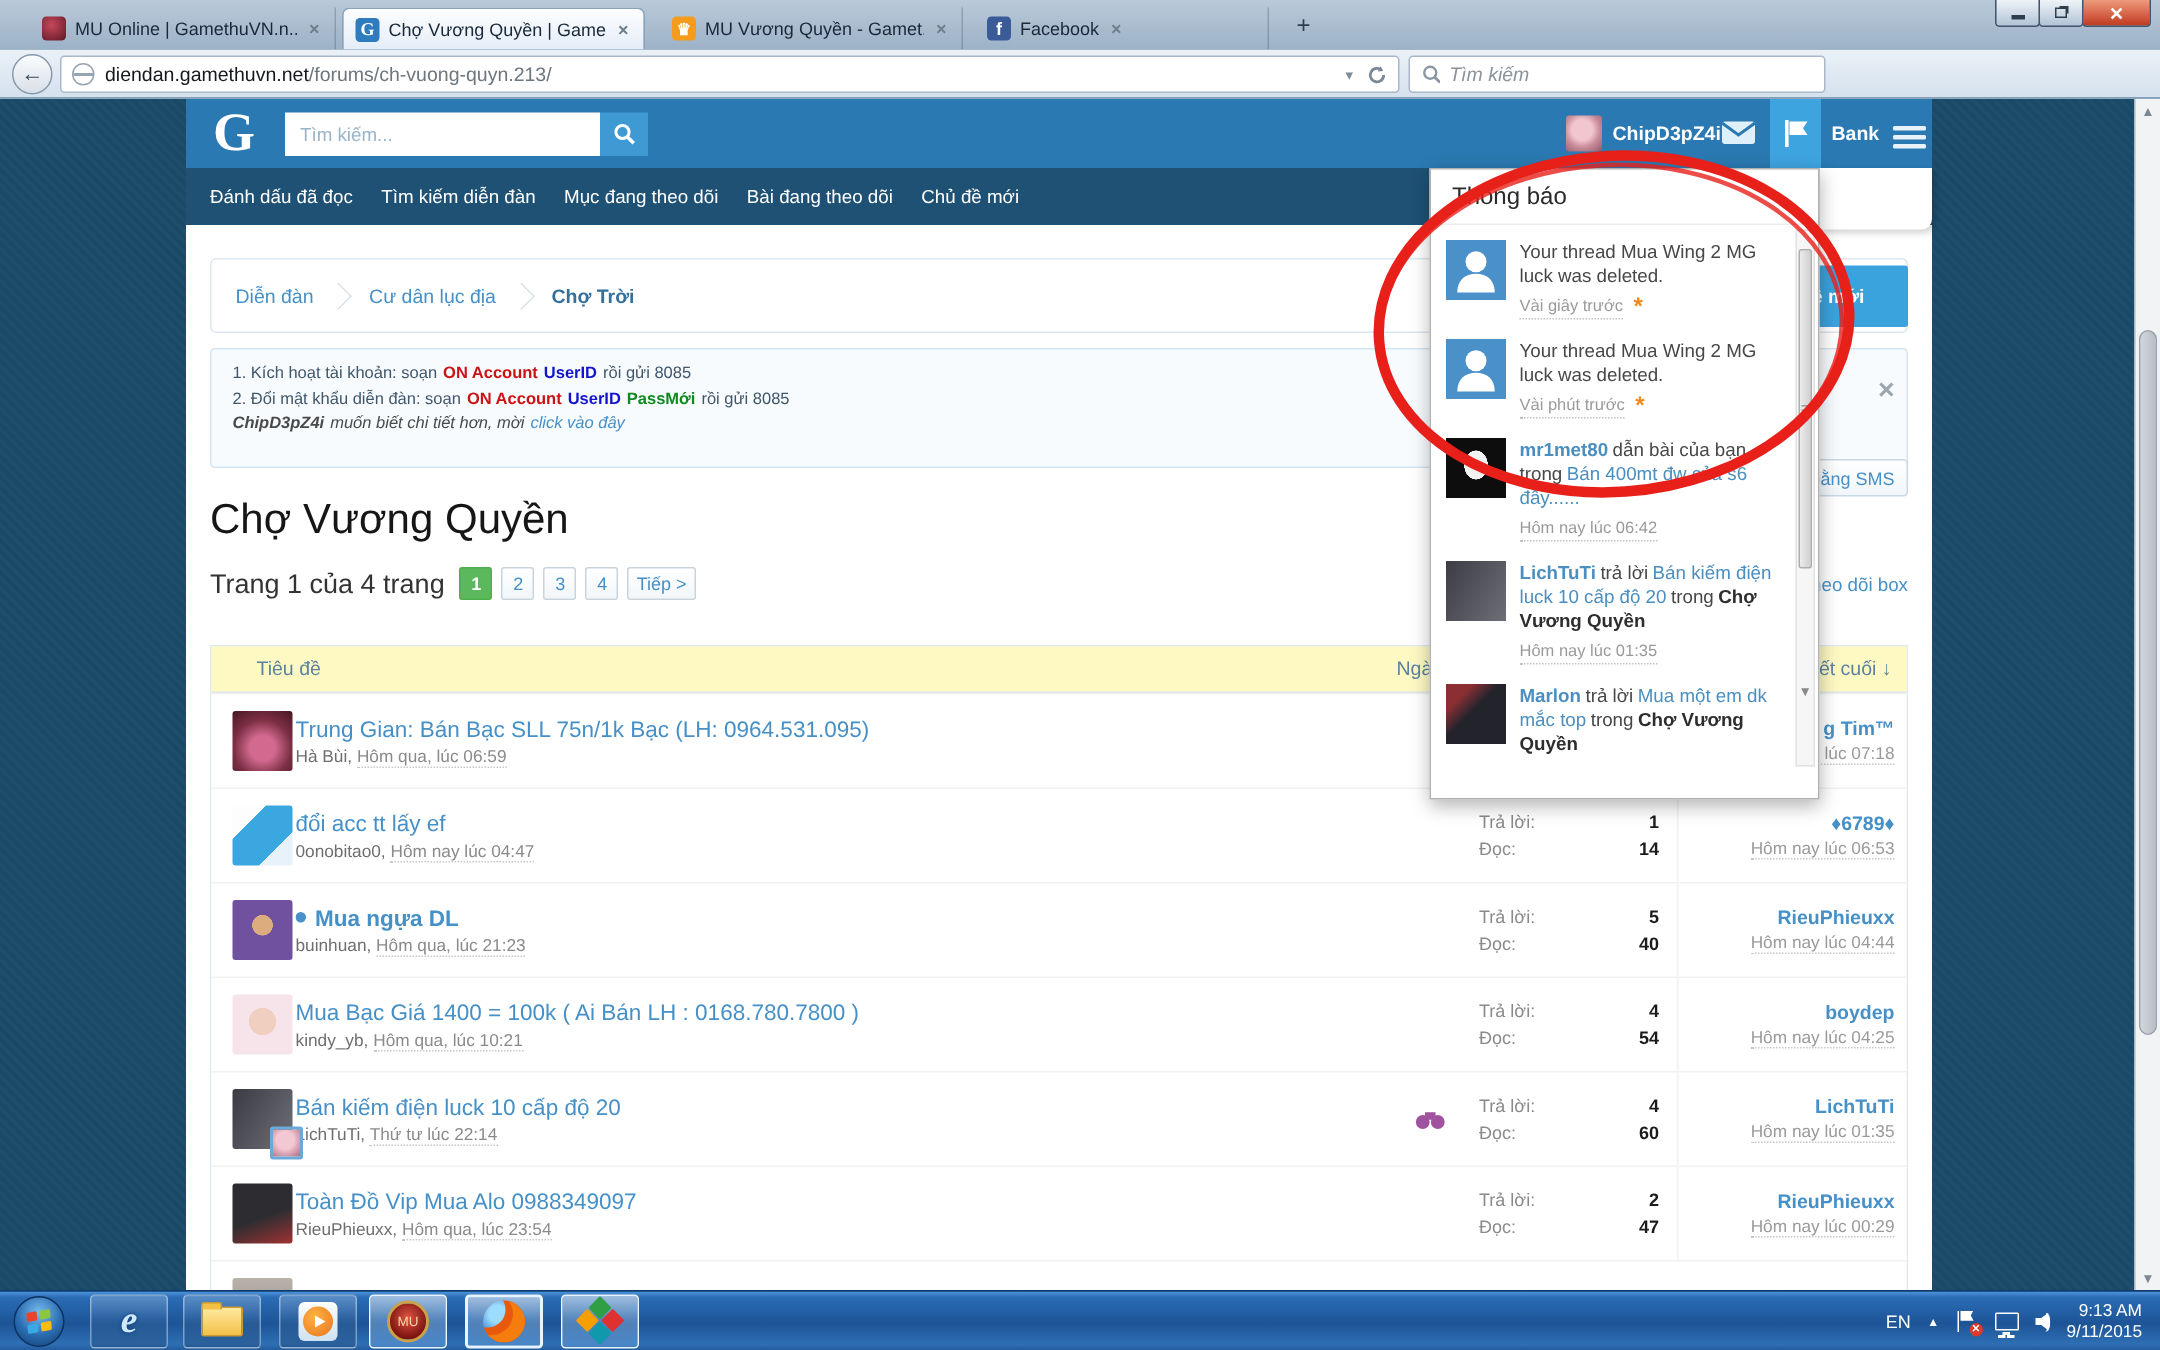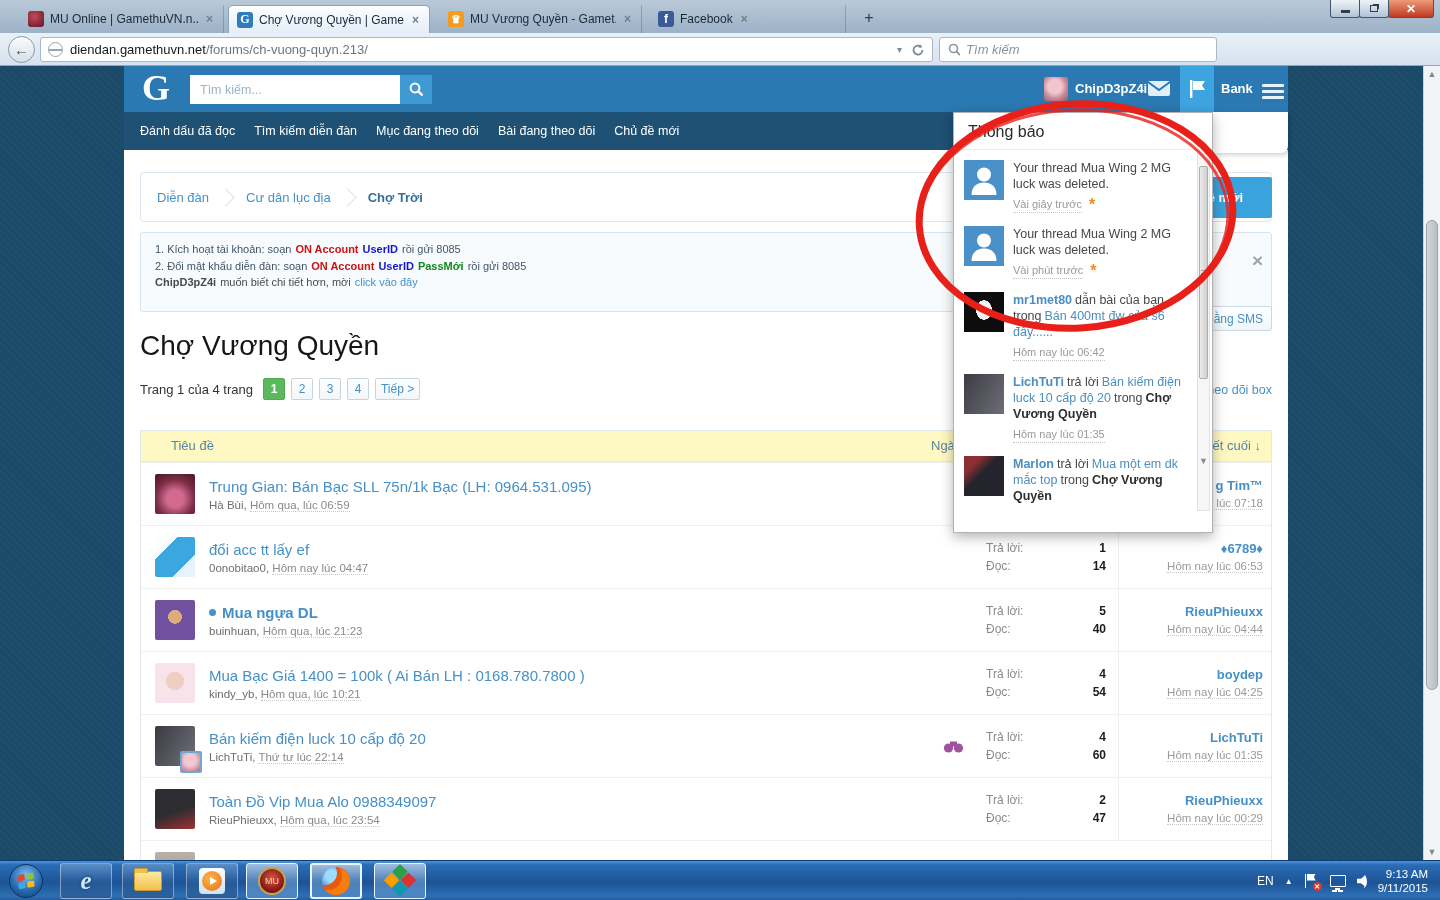--- a/index.html
+++ b/index.html
@@ -63,38 +63,38 @@
 .crumb{color:#4690c8;font-size:13px}
 .crumb.cur{color:#35709c;font-weight:bold}
 .csep{width:13px;height:13px;border-top:1px solid #d8e2ea;border-right:1px solid #d8e2ea;transform:rotate(45deg);margin:0 14px 0 10px}
 .newthread{position:absolute;left:984px;top:111px;width:164px;height:41px;background:#3aa2dc;color:#fff;border:none;font-size:13px;font-weight:bold;font-family:inherit;border-radius:2px}
 .noticebox{position:absolute;left:16px;top:166px;width:1132px;height:80px;background:#f7fbfe;border:1px solid #d3e5f0;border-radius:3px;padding:8px 14px;font-size:11px;line-height:16.5px;color:#40566b}
 .noticebox .seg{margin-right:4px}
 .t-red{color:#cc1212;font-weight:bold}
 .t-blue{color:#1414cc;font-weight:bold}
 .t-green{color:#0f8a1f;font-weight:bold}
 .t-link{color:#4690c8}
-.n4{color:#4a4a4a}
+.n4{font-style:italic;color:#4a4a4a}
 .n4 .bu{font-weight:bold}
 .smsclose{position:absolute;left:1128px;top:184px;color:#9aa5ad;font-size:19px;font-weight:bold}
 .smsbtn{position:absolute;left:1016px;top:240px;width:132px;height:25px;background:linear-gradient(#fff,#f1f6fa);border:1px solid #c9d8e2;border-radius:3px;color:#4690c8;font-size:12px;font-family:inherit;text-align:right;padding-right:8px;overflow:hidden;white-space:nowrap}
 .ptitle{position:absolute;left:16px;top:264px;font-size:28px;color:#161616;font-weight:normal}
 .pagerow{position:absolute;left:16px;top:312px;display:flex;align-items:center;gap:6px}
-.pglabel{font-size:13px;color:#333;margin-right:4px}
+.pglabel{font-size:18px;color:#333;margin-right:4px}
 .pg{min-width:22px;height:22px;border:1px solid #c8d4dd;background:linear-gradient(#fff,#f2f6f9);color:#4690c8;font-size:12px;display:flex;align-items:center;justify-content:center;border-radius:2px;padding:0 5px}
 .pg.on{background:#5cb85c;border-color:#4cae4c;color:#fff;font-weight:bold}
 .followbox{position:absolute;right:16px;top:317px;color:#4690c8;font-size:12.5px}
 
 .ttable{position:absolute;left:16px;top:364px;width:1132px;border:1px solid #dfe8ee;border-bottom:none}
 .thead{position:relative;height:31px;background:#fef9c3;border-bottom:1px solid #dfe8ee;font-size:13px;color:#5b83a0}
 .thead span{position:absolute;top:7px}
 .trow{position:relative;height:63px;display:flex;align-items:center;border-top:1px solid #f1f1f1;background:#fff}
 .trow:first-of-type{border-top:none}
 .tava{position:relative;width:40px;height:40px;margin-left:14px;flex:none;border-radius:2px}
-.tmain{flex:1;padding-left:14px;min-width:0}
+.tmain{flex:1;padding-left:2px;min-width:0}
 .ttitle{font-size:15px;color:#4690c8;white-space:nowrap;overflow:hidden;text-overflow:ellipsis}
 .ttitle.bold{font-weight:bold}
 .tmeta{font-size:11.5px;color:#8a8a8a;margin-top:4px}
 .tmeta .au{color:#6e6e6e}
 .du{border-bottom:1px dotted #c8c8c8}
 .tstats{width:145px;flex:none;align-self:stretch;display:flex;flex-direction:column;justify-content:center;gap:4px;padding:0 12px;border-right:1px solid #f0f0f0}
 .srow{display:flex;justify-content:space-between;font-size:12px}
 .srow .lb{color:#8a8a8a}
 .srow .vl{color:#1c1c1c;font-weight:bold}
 .tlast{width:152px;flex:none;text-align:right;padding-right:8px}

